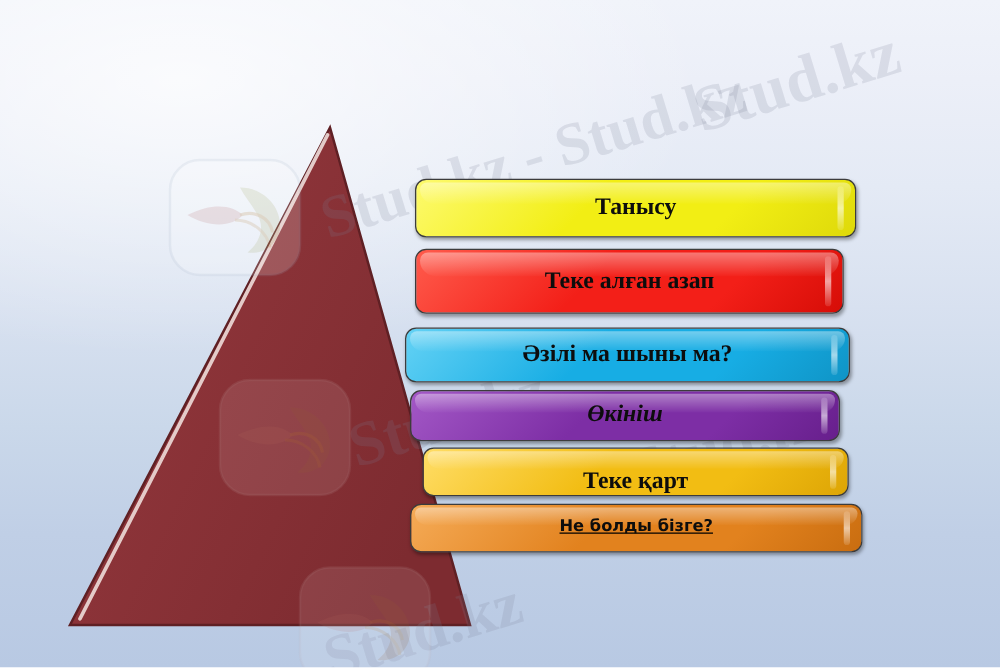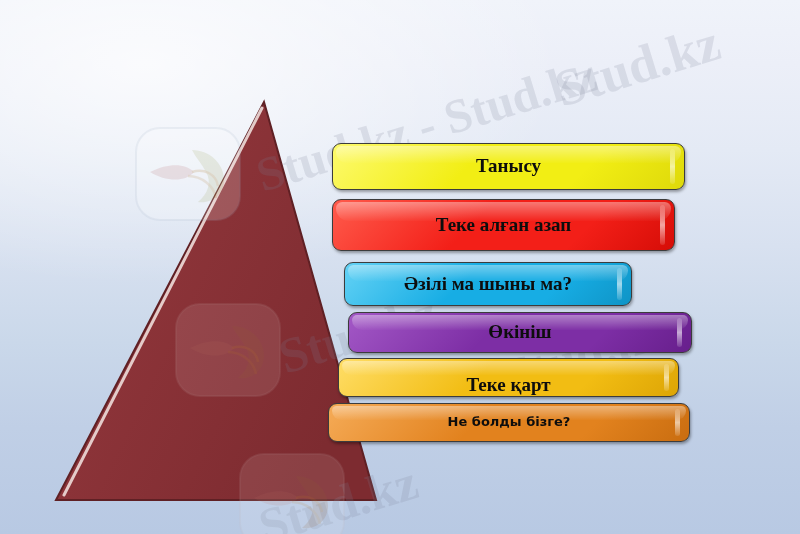--- a/index.html
+++ b/index.html
@@ -195,35 +195,35 @@
     <div class="bar" style="left:332px;top:143px;width:353px;height:47px;
                 background:linear-gradient(135deg,#fdfa6e 0%,#f2ee14 40%,#f2ee14 70%,#ded90a 100%);">
       <span class="lbl serif">Танысу</span>
     </div>
 
     <div class="bar" style="left:332px;top:199px;width:343px;height:52px;
                 background:linear-gradient(135deg,#ff5b4c 0%,#f31f18 42%,#f31f18 72%,#d60d07 100%);">
       <span class="lbl serif">Теке алған азап</span>
     </div>
 
-    <div class="bar" style="left:344px;top:262px;width:288px;height:44px;
+    <div class="bar" style="left:324px;top:262px;width:356px;height:44px;
                 background:linear-gradient(135deg,#64d2f5 0%,#17ade4 42%,#17ade4 72%,#0f94c6 100%);">
       <span class="lbl serif">Әзілі ма шыны ма?</span>
     </div>
 
-    <div class="bar" style="left:348px;top:312px;width:344px;height:41px;
-                background:linear-gradient(135deg,#a358c6 0%,#7d2ea5 42%,#7d2ea5 72%,#671f8c 100%);">
+    <div class="bar" style="left:328px;top:312px;width:344px;height:41px;
+                background:linear-gradient(135deg,#a358c6 0%,#7d2ea5 42%,#7d2ea5 72%,#671f8c 100%);font-style:italic;">
       <span class="lbl serif">Өкініш</span>
     </div>
 
     <div class="bar" style="left:338px;top:358px;width:341px;height:39px;
                 background:linear-gradient(135deg,#ffdd66 0%,#f2bd13 42%,#f2bd13 72%,#dda505 100%);align-items:flex-end;">
       <span class="lbl serif">Теке қарт</span>
     </div>
 
     <div class="bar" style="left:328px;top:403px;width:362px;height:39px;
-                background:linear-gradient(135deg,#f5ab57 0%,#e2821e 42%,#e2821e 72%,#c96d10 100%);">
+                background:linear-gradient(135deg,#f5ab57 0%,#e2821e 42%,#e2821e 72%,#c96d10 100%);text-decoration:underline;">
       <span class="lbl sans">Не болды бізге?</span>
     </div>
 
   </div>
 
 </div>
 
 </body></html>

